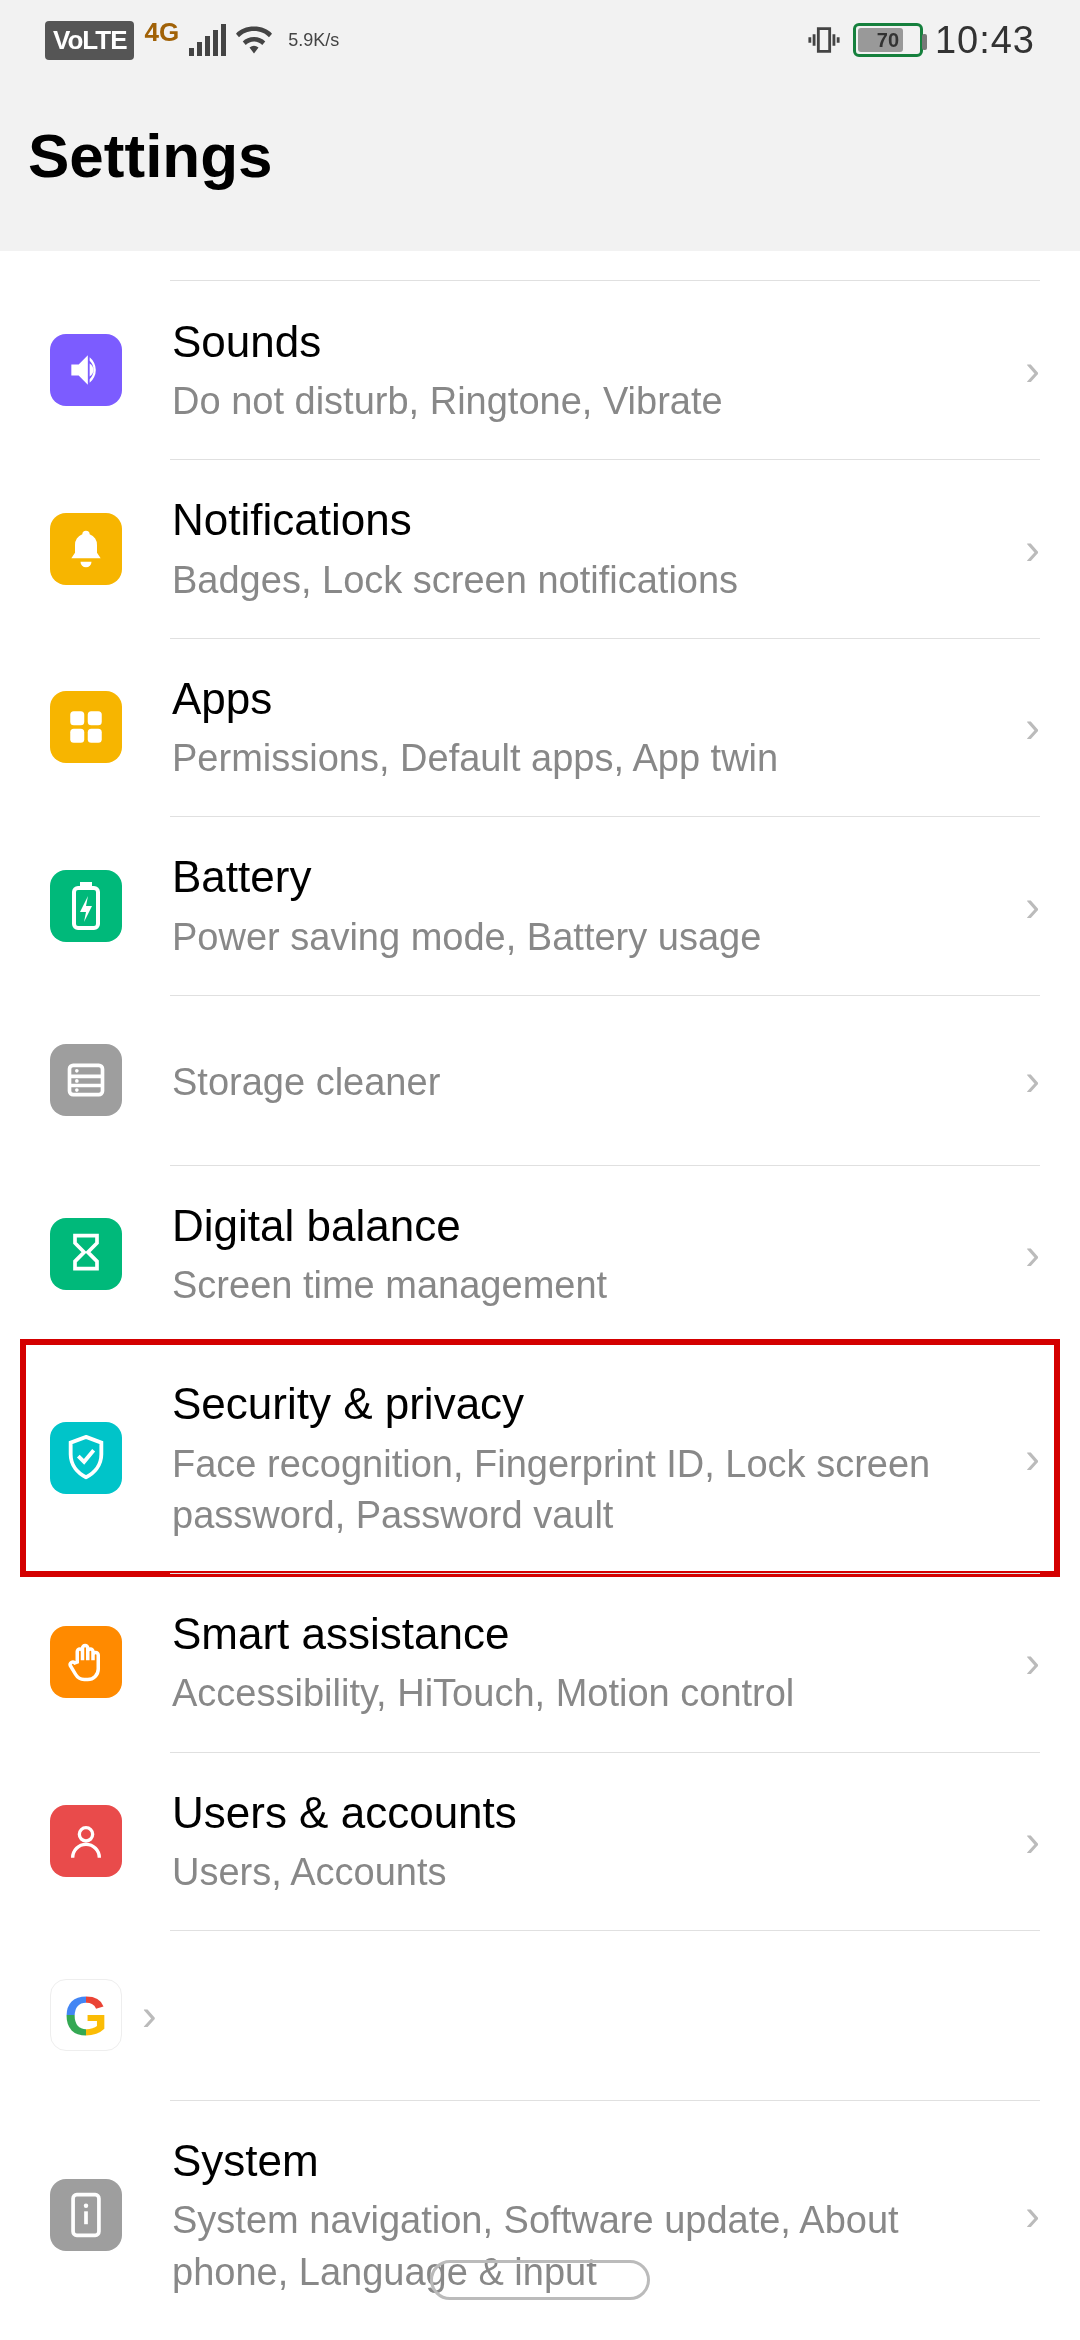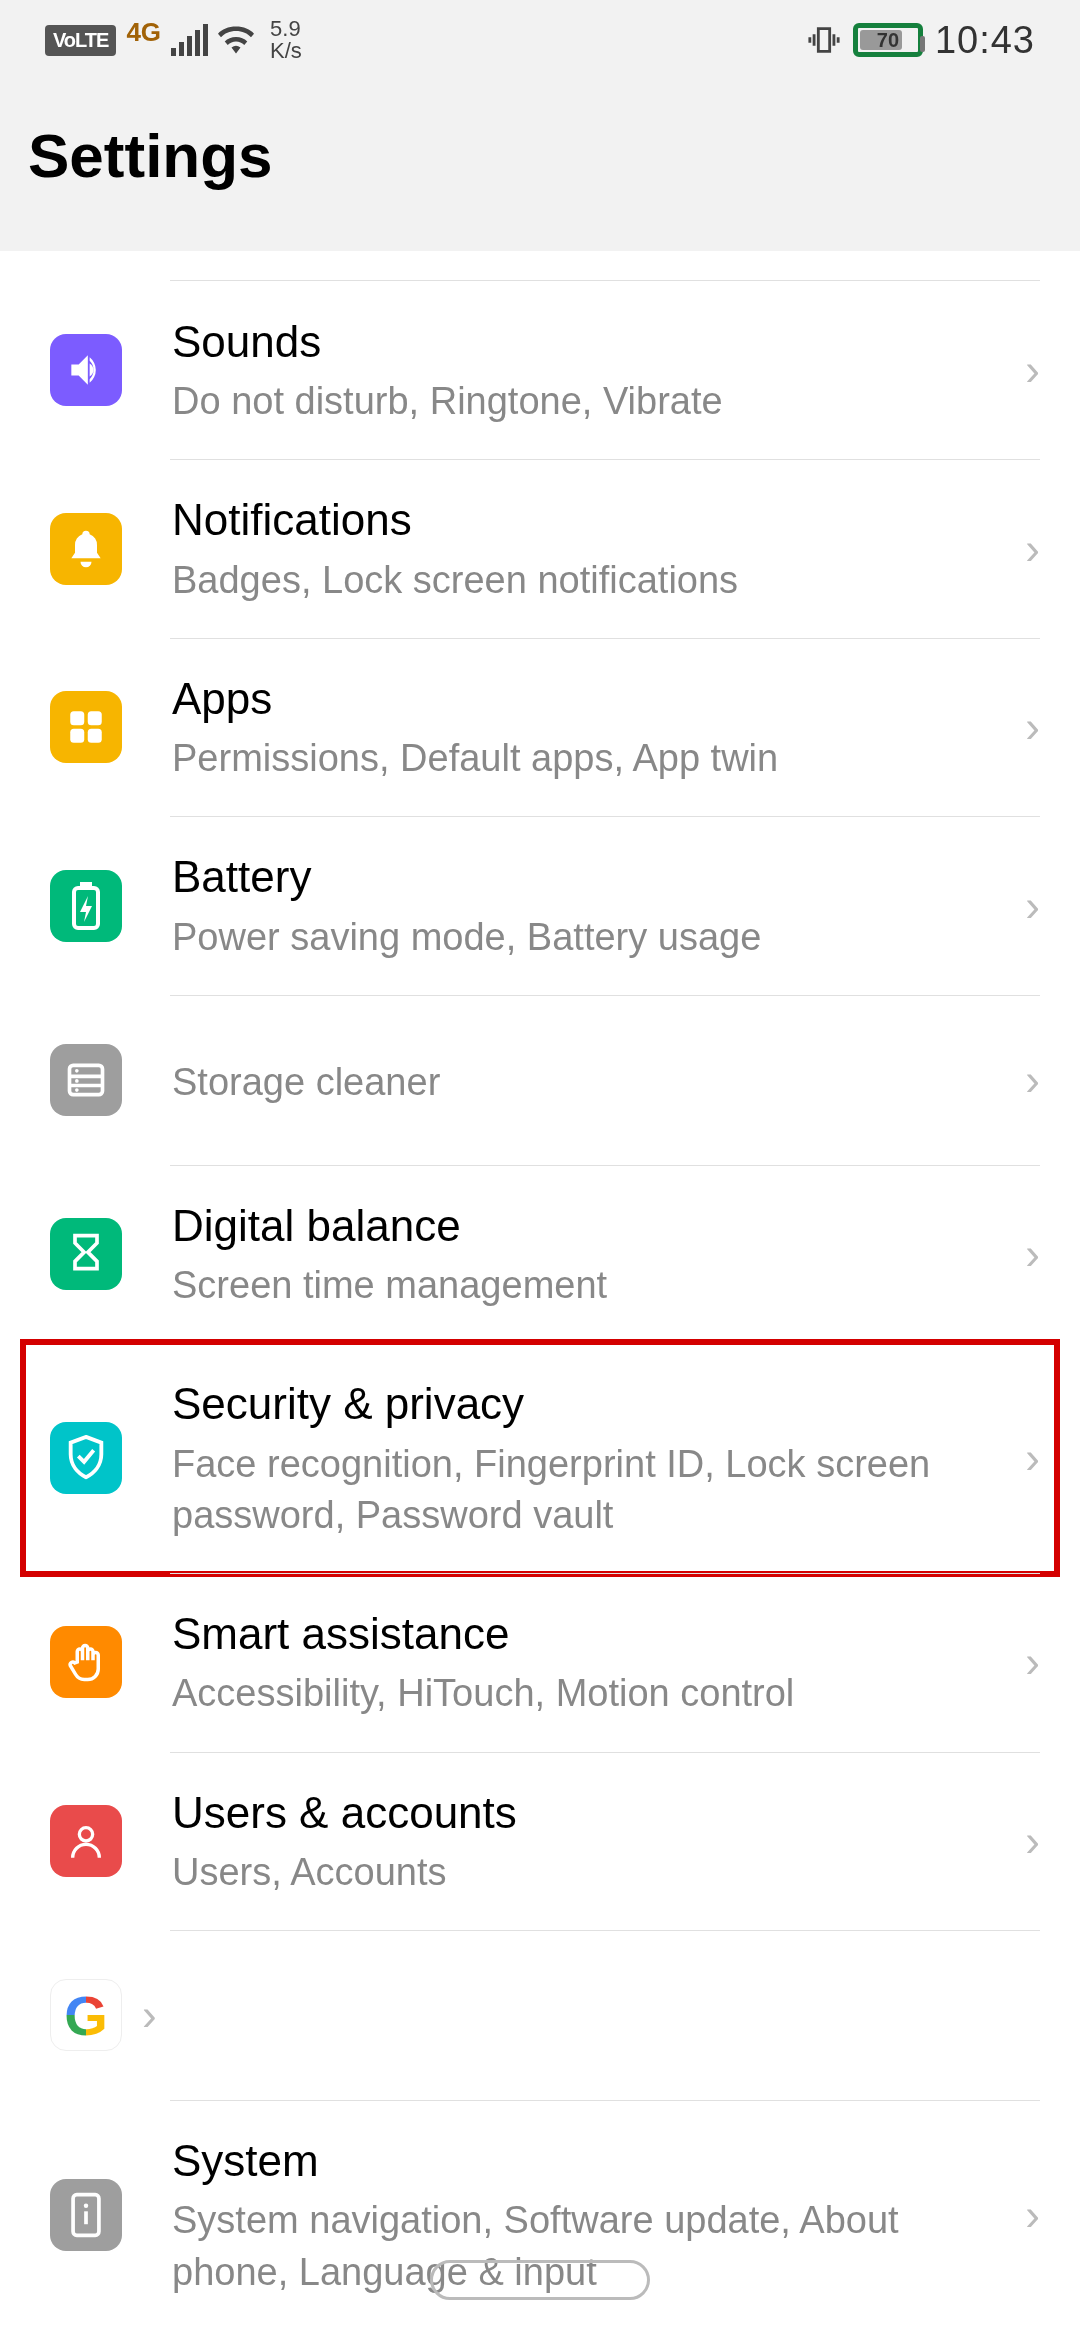--- a/index.html
+++ b/index.html
@@ -15,41 +15,41 @@
     background: #f2f2f2;
     display: flex;
     align-items: center;
     justify-content: space-between;
     padding: 0 45px;
   }
   .status-left { display: flex; align-items: center; gap: 10px; }
   .volte {
     background: #555;
     color: #fff;
-    font-size: 20px;
+    font-size: 26px;
     font-weight: 700;
     padding: 4px 8px;
     border-radius: 4px;
     letter-spacing: -1px;
   }
   .net4g { font-size: 26px; color: #a16207; font-weight: 600; position: relative; top:-8px;}
   .signal-bars { display: inline-flex; align-items: flex-end; gap: 3px; }
   .signal-bars span { width: 5px; background: #444; }
   .signal-bars span:nth-child(1){height:8px}
   .signal-bars span:nth-child(2){height:14px}
   .signal-bars span:nth-child(3){height:20px}
   .signal-bars span:nth-child(4){height:26px}
   .signal-bars span:nth-child(5){height:32px}
   .wifi-icon { font-size: 34px; color:#444; }
-  .speed { display:flex; flex-direction:column; font-size:22px; color:#444; line-height:1; margin-left:6px;}
+  .speed { display:flex; font-size:18px; color:#444; line-height:1; margin-left:6px;align-items:flex-end;}
   .status-right { display:flex; align-items:center; gap:12px; }
   .vibrate-icon { font-size:30px; color:#444;}
   .battery-box {
     display:inline-flex; align-items:center;
-    border:5px solid #15803d; border-radius:6px;
+    border:3px solid #15803d; border-radius:6px;
     width:70px; height:34px; position:relative;
   }
   .battery-box::after{
     content:''; position:absolute; right:-7px; top:8px;
     width:5px; height:16px; background:#777; border-radius:2px;
   }
   .battery-fill{
     position:absolute; left:2px; top:2px; bottom:2px;
     width:70%; background:#999; border-radius:3px;
     display:flex; align-items:center; justify-content:center;

